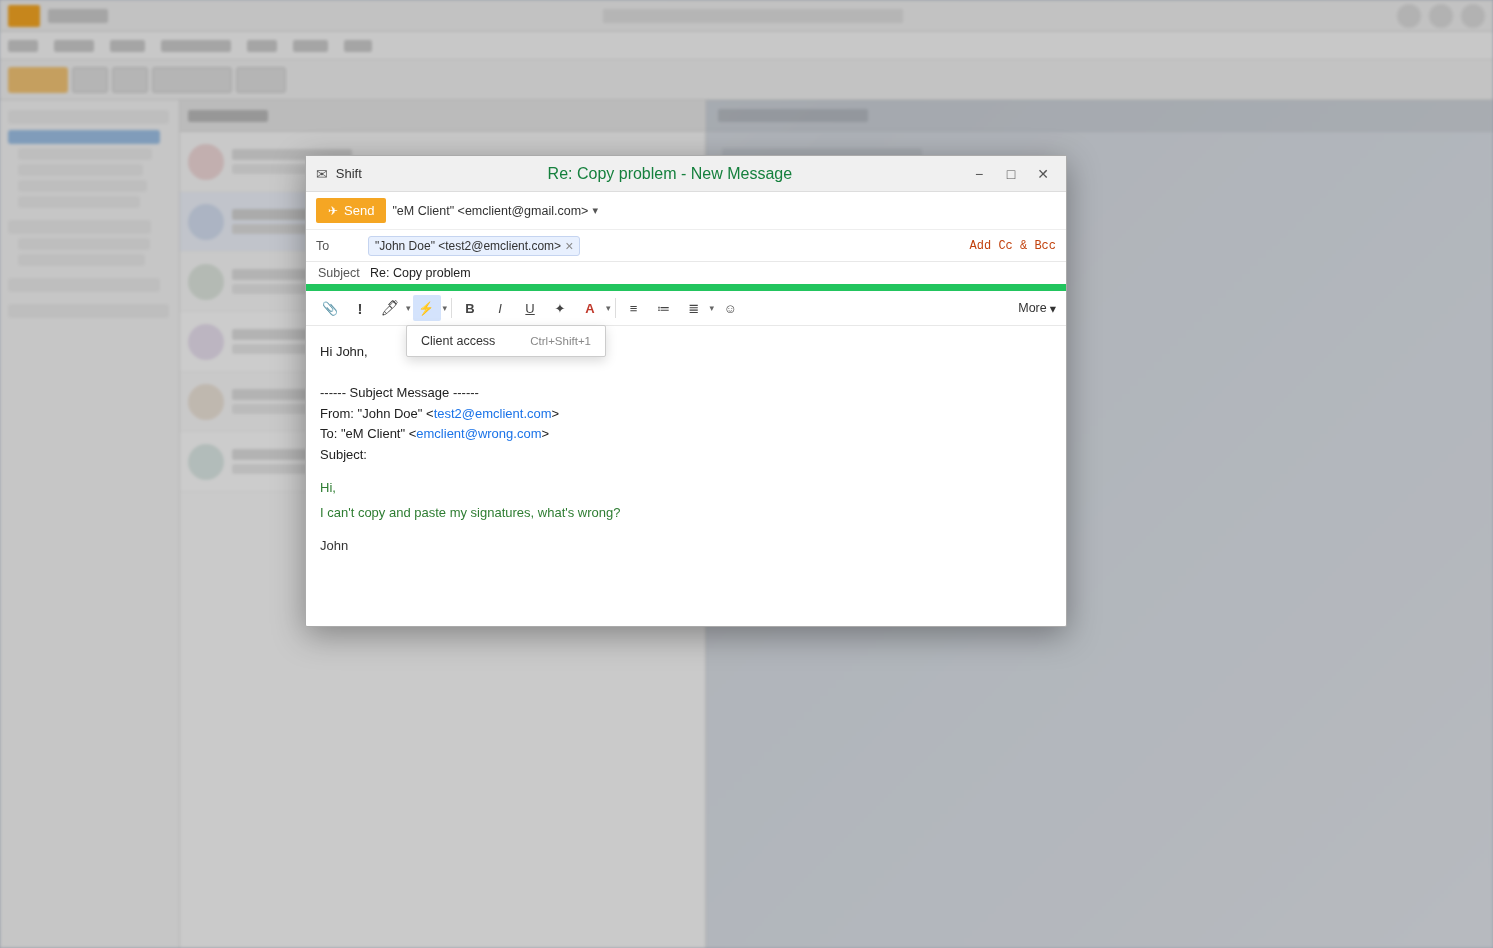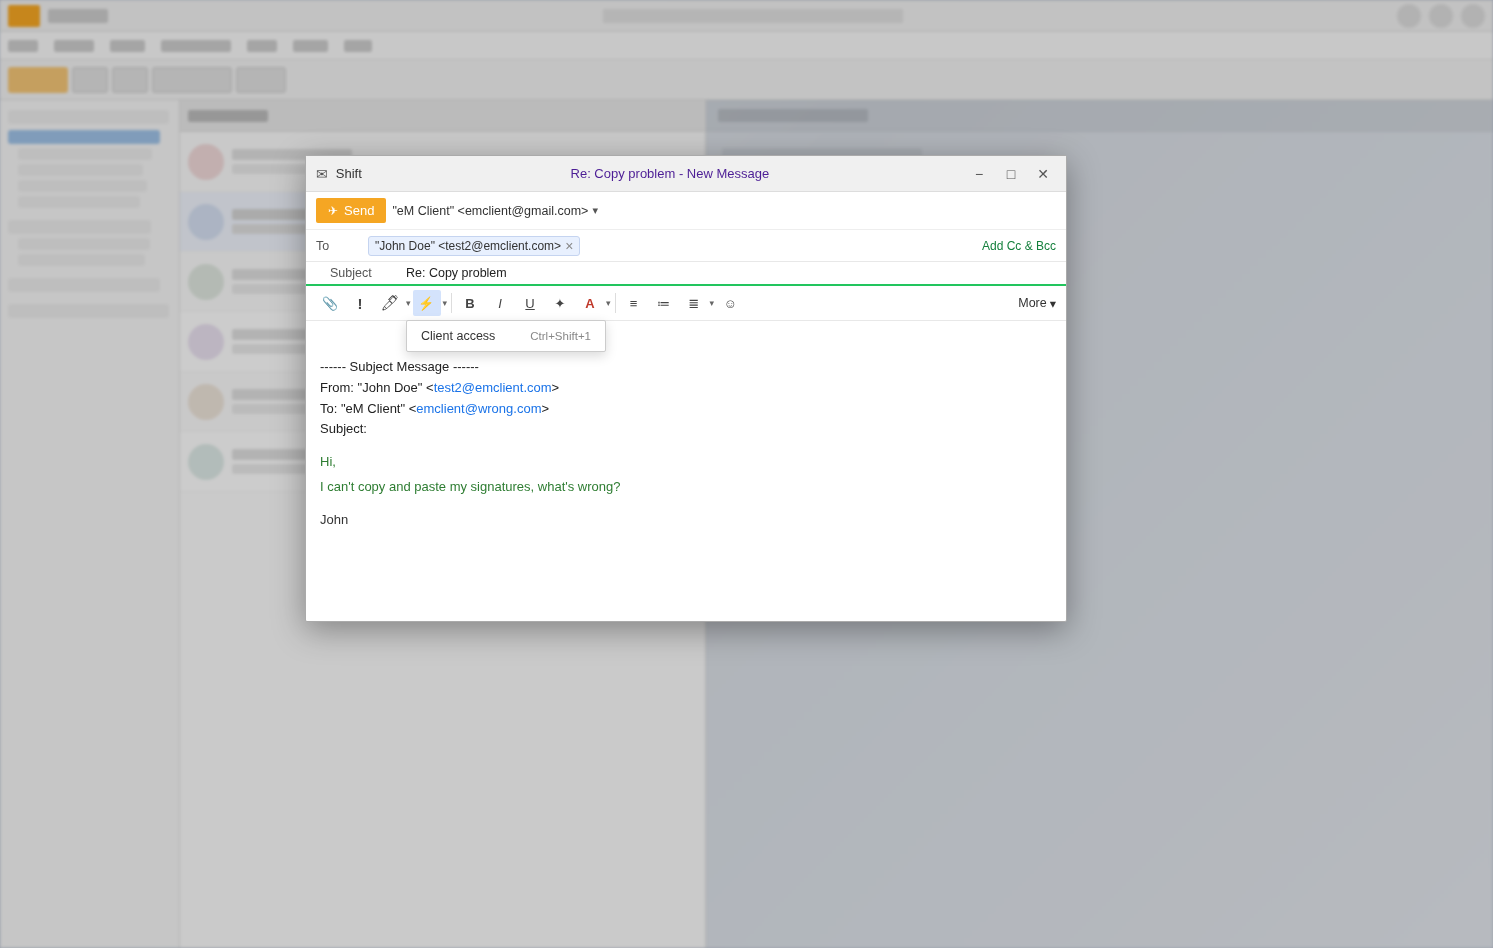--- a/index.html
+++ b/index.html
@@ -174,22 +174,22 @@
     .title-bar-menu {
       font-size: 13px;
       color: #333;
       margin-right: 12px;
       cursor: pointer;
     }
 
     .title-bar-title {
       flex: 1;
       text-align: center;
-      font-size: 13px;
-      color: #4c1d95;
+      font-size: 16px;
+      color: #15803d;
       font-weight: 400;
     }
 
     .title-bar-controls {
       display: flex;
       gap: 6px;
     }
 
     .title-btn {
       width: 26px;
@@ -284,45 +284,45 @@
 
     .addr-chip-x {
       font-size: 14px;
       color: #888;
       cursor: pointer;
       line-height: 1;
     }
 
     .addr-cc-btn {
       font-size: 12px;
-      color: #15803d;
+      color: #c2410c;
       cursor: pointer;
       margin-left: auto;
+      font-family: Liberation Mono, monospace;
     }
 
     
     .subject-row {
       display: flex;
       align-items: flex-end;
-      border-bottom: 2px solid #22c55e;
-      padding: 4px 24px;
+      border-bottom: 7px solid #22c55e;
+      padding: 4px 12px;
     }
 
     .subject-label {
       font-size: 12.5px;
       color: #555;
       width: 52px;
       flex-shrink: 0;
     }
 
     .subject-value {
       flex: 1;
       font-size: 12.5px;
       color: #222;
-      margin-left: 24px;
     }
 
     
     .format-toolbar {
       display: flex;
       align-items: center;
       padding: 4px 10px;
       border-bottom: 1px solid #e8e8e8;
       gap: 2px;
       position: relative;
@@ -667,20 +667,23 @@
 
     <div class="lightning-dropdown">
       <div class="dropdown-item">
         <span>Client access</span>
         <span class="dropdown-shortcut">Ctrl+Shift+1</span>
       </div>
     </div>
   </div>
 
   <div class="compose-body">
+    <div class="greeting">
+      <span>Hi John,</span>
+    </div>
 
     <div class="original-msg">
       <p>------ Subject Message ------</p>
       <p>From: "John Doe" &lt;<a class="link-blue">test2@emclient.com</a>&gt;</p>
       <p>To: "eM Client" &lt;<a class="link-blue">emclient@wrong.com</a>&gt;</p>
       <p>Subject:</p>
     </div>
 
     <div class="quoted-text">
       <p>Hi,</p>

